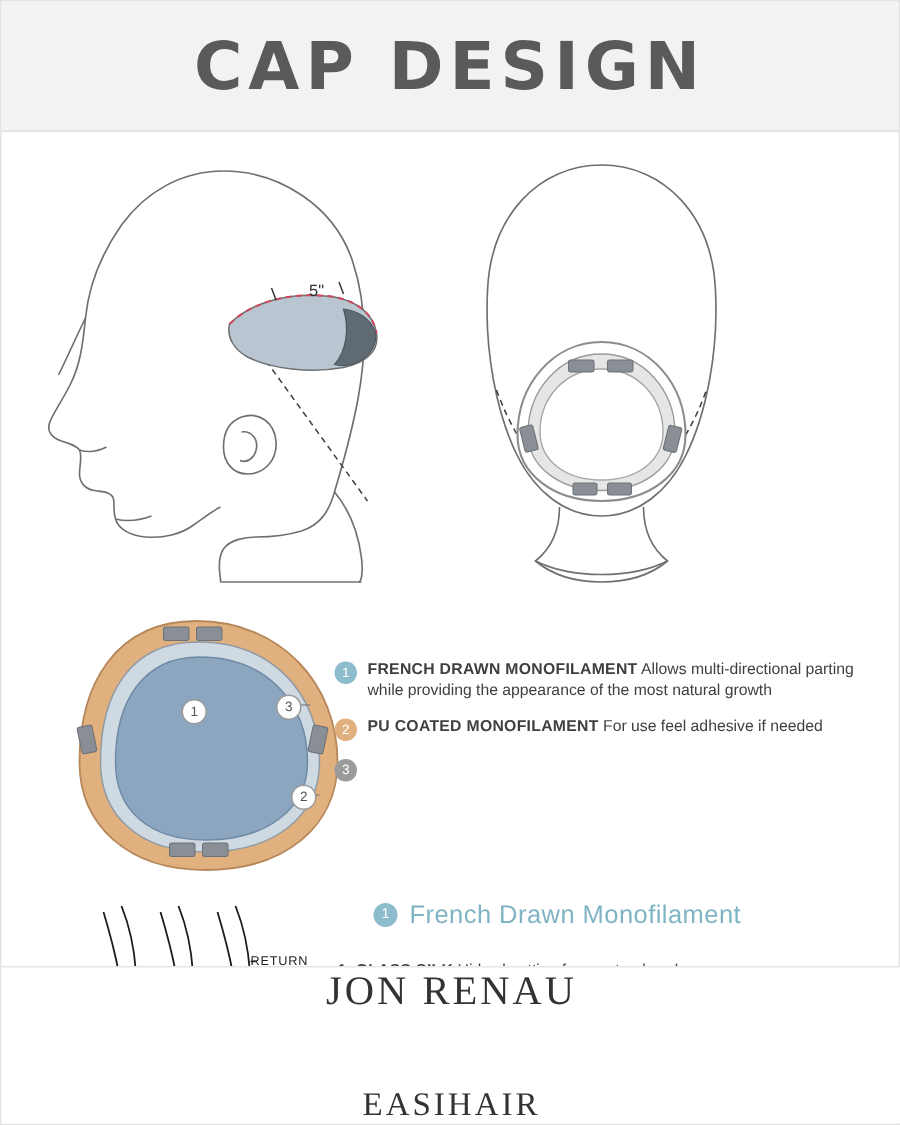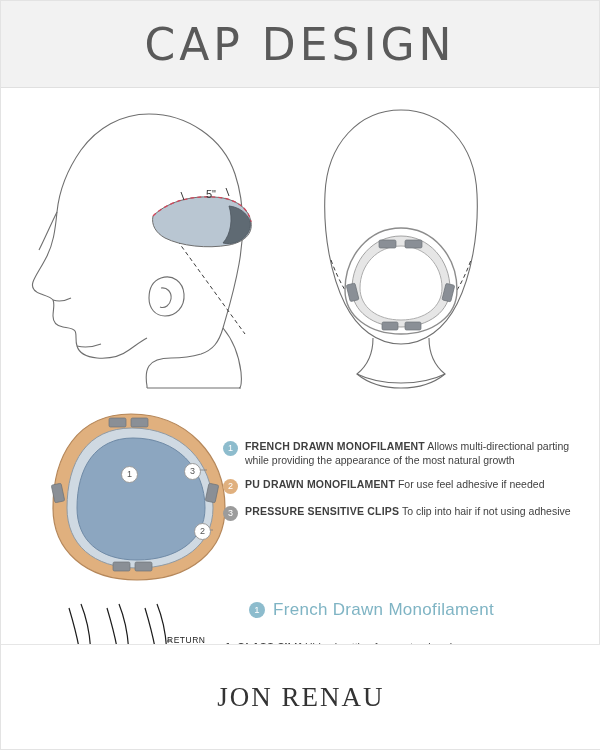--- a/index.html
+++ b/index.html
@@ -29,21 +29,21 @@
     height: 86px;
     background: #f2f2f2;
     display: flex;
     align-items: center;
     justify-content: center;
     border-bottom: 1px solid #e0e0e0;
   }
   .header-title {
     font-size: 44px;
     letter-spacing: 4px;
-    font-weight: normal;
+    font-weight: bold;
     color: #5a5a5a;
     font-family: "DejaVu Sans", sans-serif;
   }
 
   
   .body-area {
     position: relative;
     width: 600px;
     height: 560px;
   }
@@ -131,21 +131,21 @@
   
   .footer {
     position: absolute;
     left: 0;
     bottom: 0;
     width: 600px;
     height: 104px;
     display: flex;
     flex-direction: column;
     align-items: center;
-    justify-content: center;
+    justify-content: space-between;
     border-top: 1px solid #e6e6e6;
     background: #ffffff;
   }
   .brand-1 {
     font-family: "Liberation Serif", serif;
     font-size: 27px;
     letter-spacing: 2px;
     color: #333333;
   }
   .brand-2 {
@@ -359,30 +359,26 @@
       <div class="legend-row">
         <div class="legend-badge" style="background:#8dbccd">1</div>
         <div class="legend-text">
           <span class="lead">FRENCH DRAWN MONOFILAMENT</span>
           <span>Allows multi-directional parting while providing the appearance of the most natural growth</span>
         </div>
       </div>
       <div class="legend-row">
         <div class="legend-badge" style="background:#e0b07e">2</div>
         <div class="legend-text">
-          <span class="lead">PU DRAWN  MONOFILAMENT</span>
+          <span class="lead">PU COATED  MONOFILAMENT</span>
           <span>For use feel adhesive if needed</span>
         </div>
       </div>
       <div class="legend-row">
         <div class="legend-badge" style="background:#9b9b9b">3</div>
-        <div class="legend-text">
-          <span class="lead">PRESSURE SENSITIVE CLIPS</span>
-          <span>To clip into hair if not using adhesive</span>
-        </div>
       </div>
     </div>
 
     <div class="fd-heading">
       <div class="legend-badge" style="background:#8dbccd">1</div>
       <div class="fd-heading-text">French Drawn Monofilament</div>
     </div>
 
     <div class="fd-list">
       <div class="fd-item">
@@ -399,15 +395,16 @@
         <span class="lead">3.</span>
         <span class="lead">GLASS SILK</span>
         <span>Ensures smooth feel &amp; comfort against the skin</span>
       </div>
     </div>
 
   </div>
 
   <div class="footer">
     <div class="brand-1">JON RENAU</div>
+    <div class="brand-2">EASIHAIR</div>
   </div>
 
 </div>
 
 </body></html>

